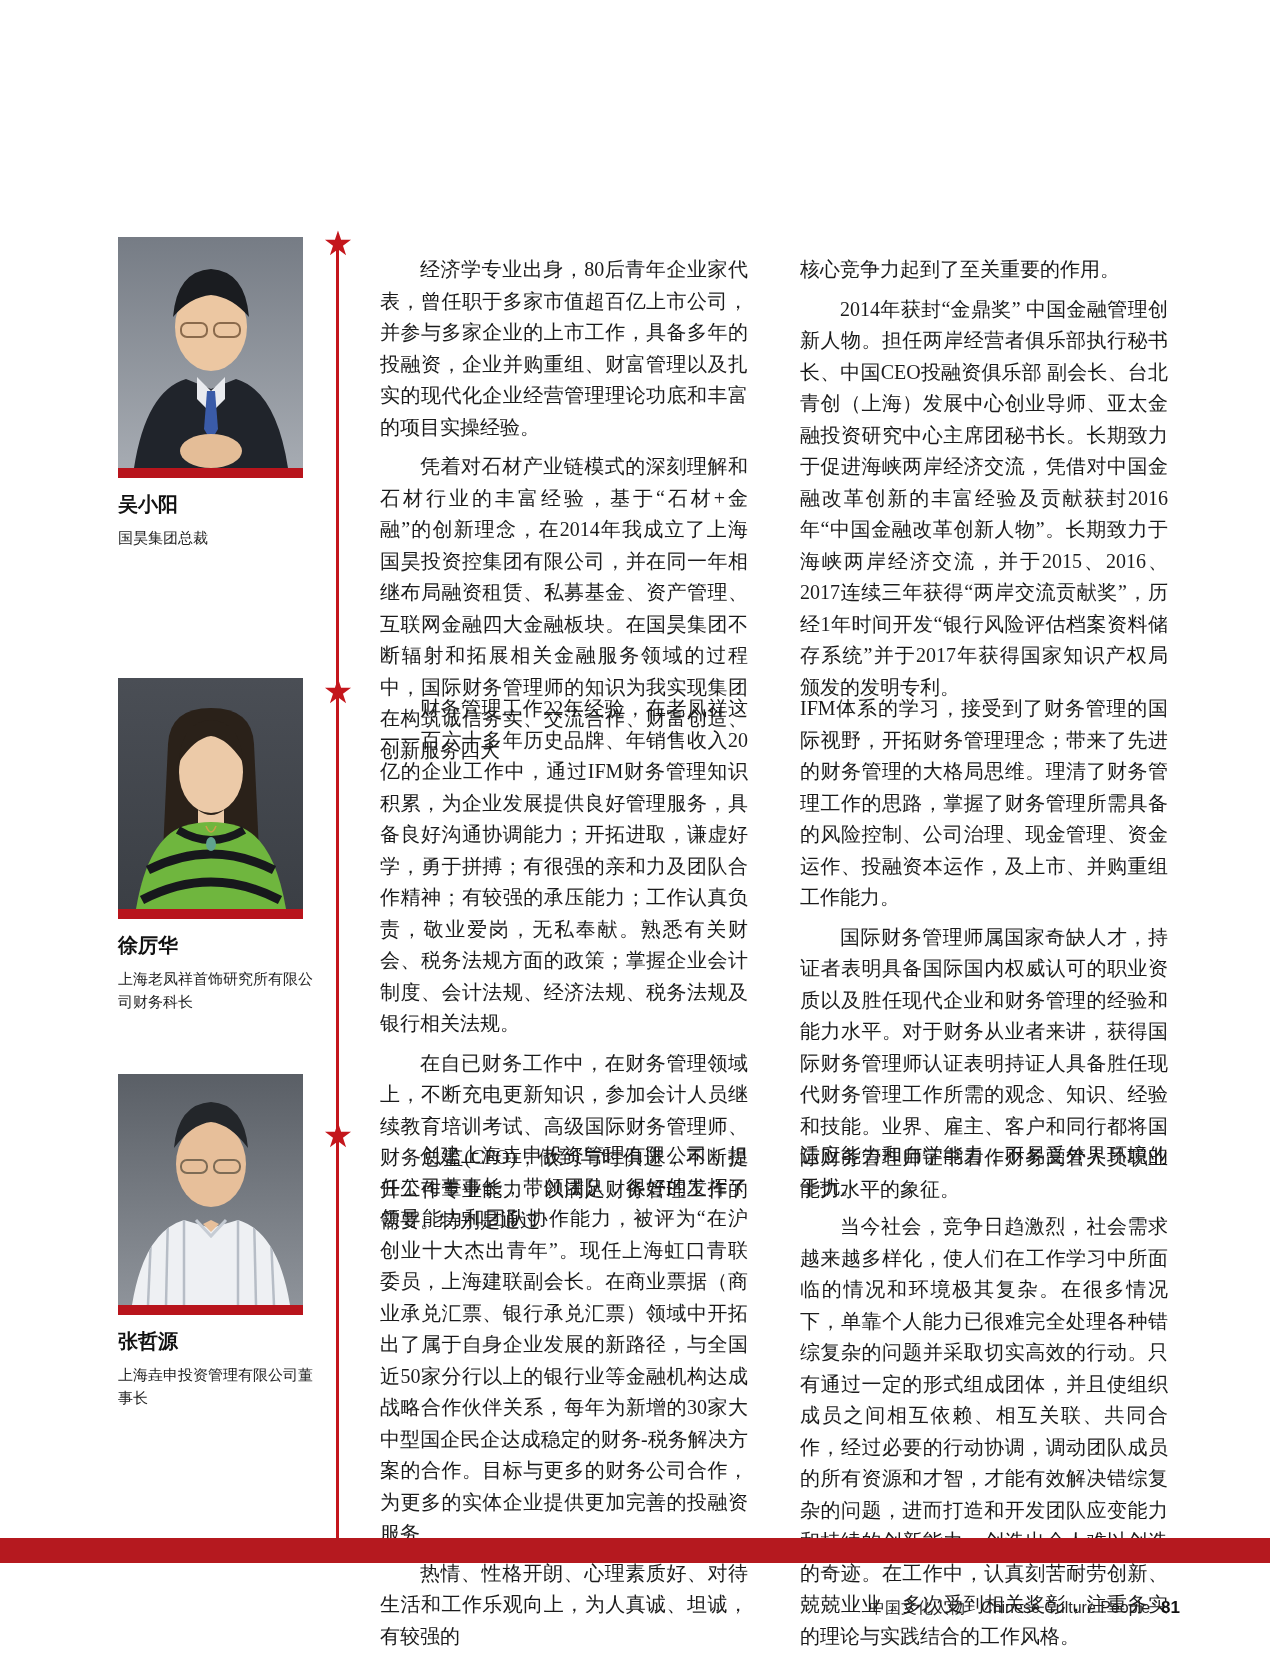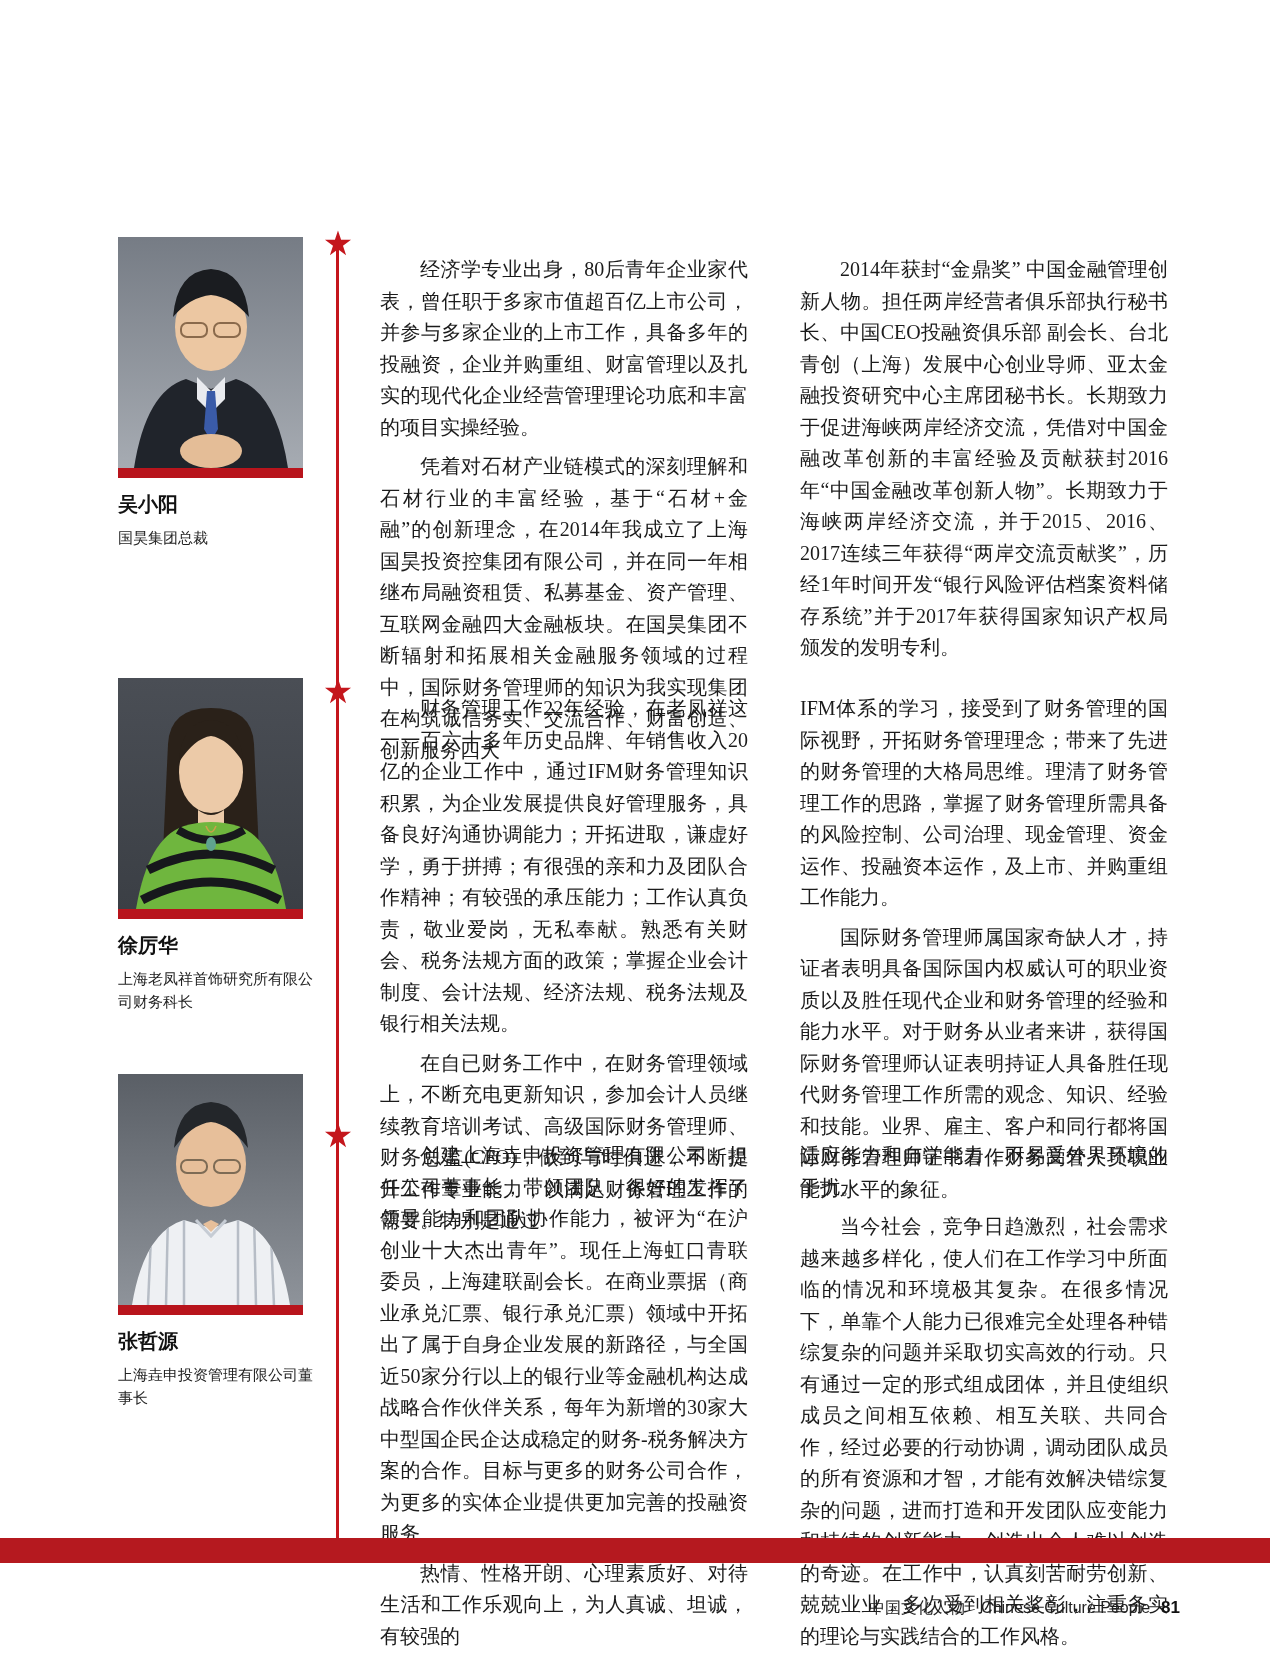--- a/index.html
+++ b/index.html
@@ -139,20 +139,21 @@
   <div class="tcol c1 s2">
     <p class="indent">财务管理工作22年经验，在老凤祥这一一百六十多年历史品牌、年销售收入20亿的企业工作中，通过IFM财务管理知识积累，为企业发展提供良好管理服务，具备良好沟通协调能力；开拓进取，谦虚好学，勇于拼搏；有很强的亲和力及团队合作精神；有较强的承压能力；工作认真负责，敬业爱岗，无私奉献。熟悉有关财会、税务法规方面的政策；掌握企业会计制度、会计法规、经济法规、税务法规及银行相关法规。</p>
     <p class="indent">在自已财务工作中，在财务管理领域上，不断充电更新知识，参加会计人员继续教育培训考试、高级国际财务管理师、财务总监(CFO)，做到与时俱进，不断提升工作专业能力，以满足财务管理工作的需要。特别是通过</p>
   </div>
   <div class="tcol c1 s3">
     <p class="indent">创建上海垚申投资管理有限公司，担任公司董事长，带领团队，很好的发挥了领导能力和团队协作能力，被评为“在沪创业十大杰出青年”。现任上海虹口青联委员，上海建联副会长。在商业票据（商业承兑汇票、银行承兑汇票）领域中开拓出了属于自身企业发展的新路径，与全国近50家分行以上的银行业等金融机构达成战略合作伙伴关系，每年为新增的30家大中型国企民企达成稳定的财务-税务解决方案的合作。目标与更多的财务公司合作，为更多的实体企业提供更加完善的投融资服务。</p>
     <p class="indent">热情、性格开朗、心理素质好、对待生活和工作乐观向上，为人真诚、坦诚，有较强的</p>
   </div>
 
   <div class="tcol c2 s1">
+    <p>核心竞争力起到了至关重要的作用。</p>
     <p class="indent">2014年获封“金鼎奖” 中国金融管理创新人物。担任两岸经营者俱乐部执行秘书长、中国CEO投融资俱乐部 副会长、台北青创（上海）发展中心创业导师、亚太金融投资研究中心主席团秘书长。长期致力于促进海峡两岸经济交流，凭借对中国金融改革创新的丰富经验及贡献获封2016年“中国金融改革创新人物”。长期致力于海峡两岸经济交流，并于2015、2016、2017连续三年获得“两岸交流贡献奖”，历经1年时间开发“银行风险评估档案资料储存系统”并于2017年获得国家知识产权局颁发的发明专利。</p>
   </div>
   <div class="tcol c2 s2">
     <p>IFM体系的学习，接受到了财务管理的国际视野，开拓财务管理理念；带来了先进的财务管理的大格局思维。理清了财务管理工作的思路，掌握了财务管理所需具备的风险控制、公司治理、现金管理、资金运作、投融资本运作，及上市、并购重组工作能力。</p>
     <p class="indent">国际财务管理师属国家奇缺人才，持证者表明具备国际国内权威认可的职业资质以及胜任现代企业和财务管理的经验和能力水平。对于财务从业者来讲，获得国际财务管理师认证表明持证人具备胜任现代财务管理工作所需的观念、知识、经验和技能。业界、雇主、客户和同行都将国际财务管理师证书看作财务高管人员职业能力水平的象征。</p>
   </div>
   <div class="tcol c2 s3">
     <p>适应能力和自学能力，不易受外界环境的干扰。</p>
     <p class="indent">当今社会，竞争日趋激烈，社会需求越来越多样化，使人们在工作学习中所面临的情况和环境极其复杂。在很多情况下，单靠个人能力已很难完全处理各种错综复杂的问题并采取切实高效的行动。只有通过一定的形式组成团体，并且使组织成员之间相互依赖、相互关联、共同合作，经过必要的行动协调，调动团队成员的所有资源和才智，才能有效解决错综复杂的问题，进而打造和开发团队应变能力和持续的创新能力，创造出个人难以创造的奇迹。在工作中，认真刻苦耐劳创新、兢兢业业，多次受到相关奖彰，注重务实的理论与实践结合的工作风格。</p>
   </div>

